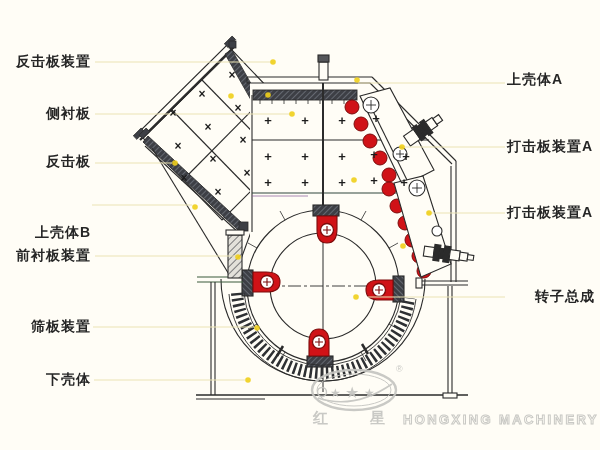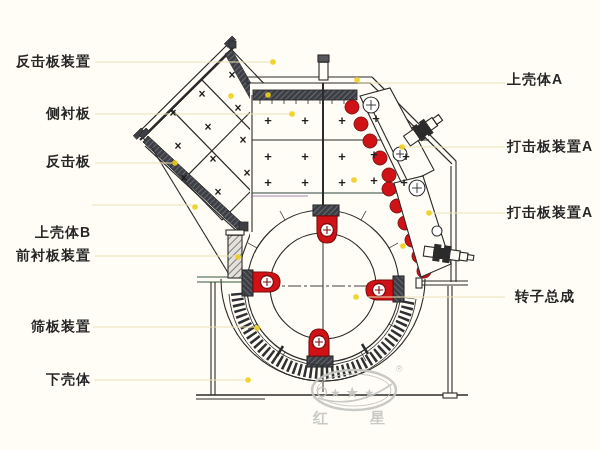--- a/index.html
+++ b/index.html
@@ -261,29 +261,30 @@
       <div class="part-label" style="top: 152px; right: 509px; text-align: right;">反击板</div>
       <div class="part-label" style="top: 195px; right: 509px; text-align: right; margin-top: 28px;">上壳体B</div>
       <div class="part-label" style="top: 246px; right: 509px; text-align: center;">前衬板装置</div>
       <div class="part-label" style="top: 317px; right: 509px; text-align: center;">筛板装置</div>
       <div class="part-label" style="top: 370px; right: 509px; text-align: right;">下壳体</div>
     </div>
   <div id="right-labels">
       <div class="part-label" style="top: 70px; left: 507px;">上壳体A</div>
       <div class="part-label" style="top: 137px; left: 507px;">打击板装置A</div>
       <div class="part-label" style="top: 203px; left: 507px;">打击板装置A</div>
-      <div class="part-label" style="top: 287px; left: 507px; padding-left: 8px;">转子总成</div>
+      <div class="part-label" style="top: 287px; left: 527px; padding-left: 8px;">转子总成</div>
     </div>
 
   <svg class="wm" style="left:310px;top:366px;" width="92" height="48" viewBox="0 0 92 48">
     <ellipse cx="44" cy="24" rx="42" ry="20" fill="none" stroke="#c5c5c1" stroke-width="2.4"></ellipse>
     <ellipse cx="44" cy="24" rx="37" ry="16" fill="none" stroke="#c5c5c1" stroke-width="1"></ellipse>
     <circle cx="12" cy="26" r="4.5" fill="none" stroke="#c5c5c1" stroke-width="1.4"></circle>
     <path d="M8,32 Q44,44 82,18" fill="none" stroke="#c5c5c1" stroke-width="1.6"></path>
     <text x="20" y="31" font-size="12" fill="#c5c5c1">★</text>
     <text x="35" y="32" font-size="16" fill="#c5c5c1">★</text>
     <text x="54" y="31" font-size="12" fill="#c5c5c1">★</text>
   </svg>
   <div class="wm" style="left:396px;top:364px;font-size:9px;color:#c5c5c1;">®</div>
   <div class="wm wm-cn-small" style="left:313px;top:409px;">红</div>
   <div class="wm wm-cn-small" style="left:370px;top:409px;">星</div>
+  <div class="wm wm-en">HONGXING MACHINERY</div>
 
 </div>
 
 </body></html>

